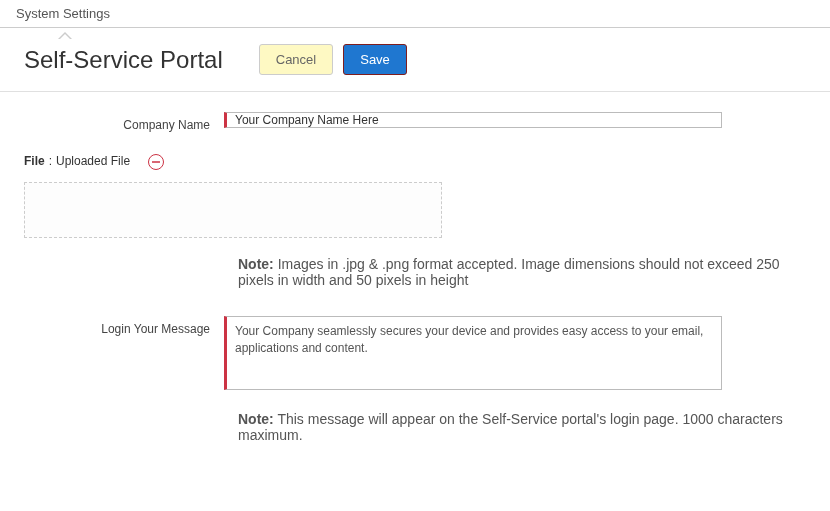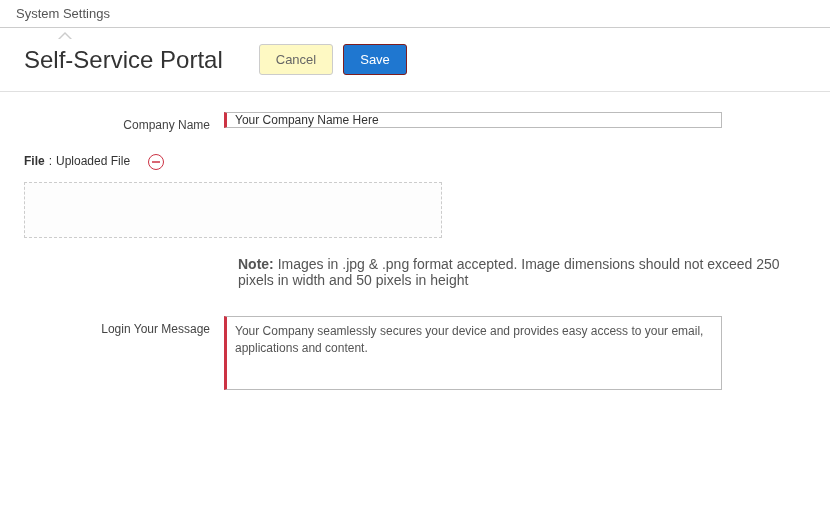--- a/index.html
+++ b/index.html
@@ -207,14 +207,17 @@
     <b>Note:</b><span> Images in .jpg &amp; .png format accepted. Image dimensions should not exceed 250 pixels in width and 50 pixels in height</span>
   </div>
 
   <div class="form-row">
     <div class="form-label">Login Your Message</div>
     <div class="form-field">
       <textarea class="textarea-input" style="">Your Company seamlessly secures your device and provides easy access to your email, applications and content.</textarea>
     </div>
   </div>
 
+  <div class="note">
+    <b>Note:</b><span> This message will appear on the Self-Service portal's login page. 1000 characters maximum.</span>
+  </div>
 
 </div>
 
 </body></html>

